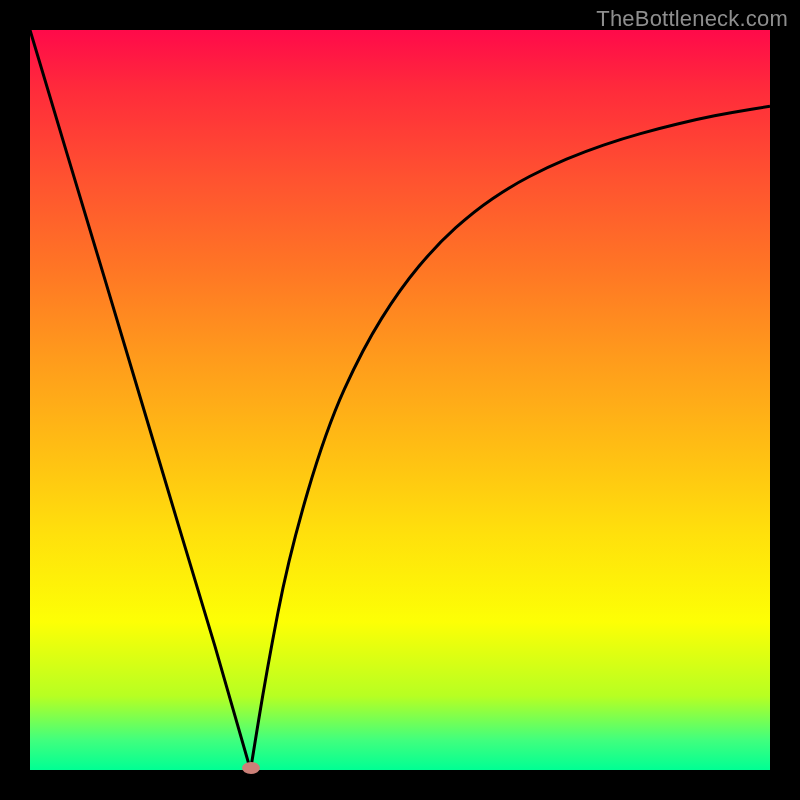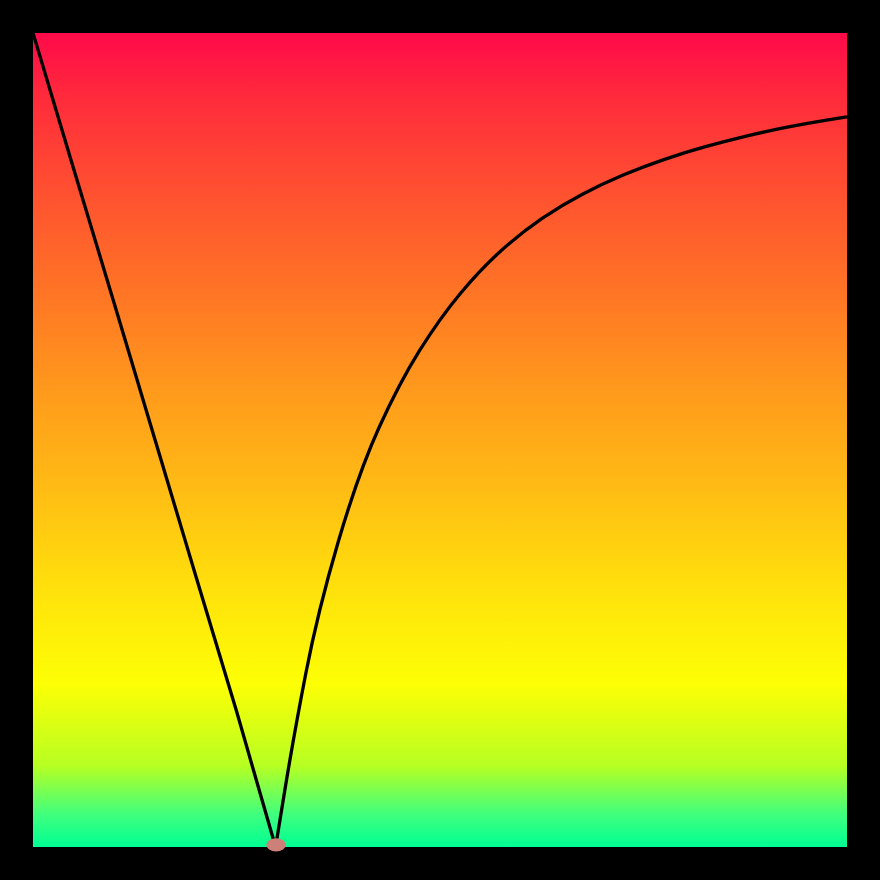--- a/index.html
+++ b/index.html
@@ -61,20 +61,21 @@
     border-radius: 50% / 50%;
     background: #cc8078;
     transform: translate(-50%, -50%);
   }
 </style>
 </head>
 <body>
 
 <div class="frame">
 
+  <div class="watermark">TheBottleneck.com</div>
 
   <div class="plot-area">
 
     <svg class="curve" viewBox="0 0 740 740" preserveAspectRatio="none">
       <path d="M 0.00 0.00 L 37.00 123.58 L 74.00 246.42 L 111.00 370.00 L 148.00 493.58 L 185.00 616.42 L 220.52 740.00" fill="none" stroke="#000" stroke-width="3"></path>
       <path d="M 220.52 740.00 Q 220.52 740.00 228.66 690.05 Q 236.80 640.10 247.90 582.75 Q 259.00 525.40 277.50 462.50 Q 296.00 399.60 314.50 358.90 Q 333.00 318.20 351.50 288.60 Q 370.00 259.00 388.50 236.80 Q 407.00 214.60 425.50 197.95 Q 444.00 181.30 462.50 168.72 Q 481.00 156.14 499.50 146.52 Q 518.00 136.90 536.50 129.13 Q 555.00 121.36 573.50 115.07 Q 592.00 108.78 610.50 103.60 Q 629.00 98.42 647.50 93.98 Q 666.00 89.54 684.50 85.84 Q 703.00 82.14 721.50 79.18 L 740.00 76.22" fill="none" stroke="#000" stroke-width="3"></path>
     </svg>
 
     <div class="marker" style="left: 220.52px; top: 737.78px;"></div>
   </div>

